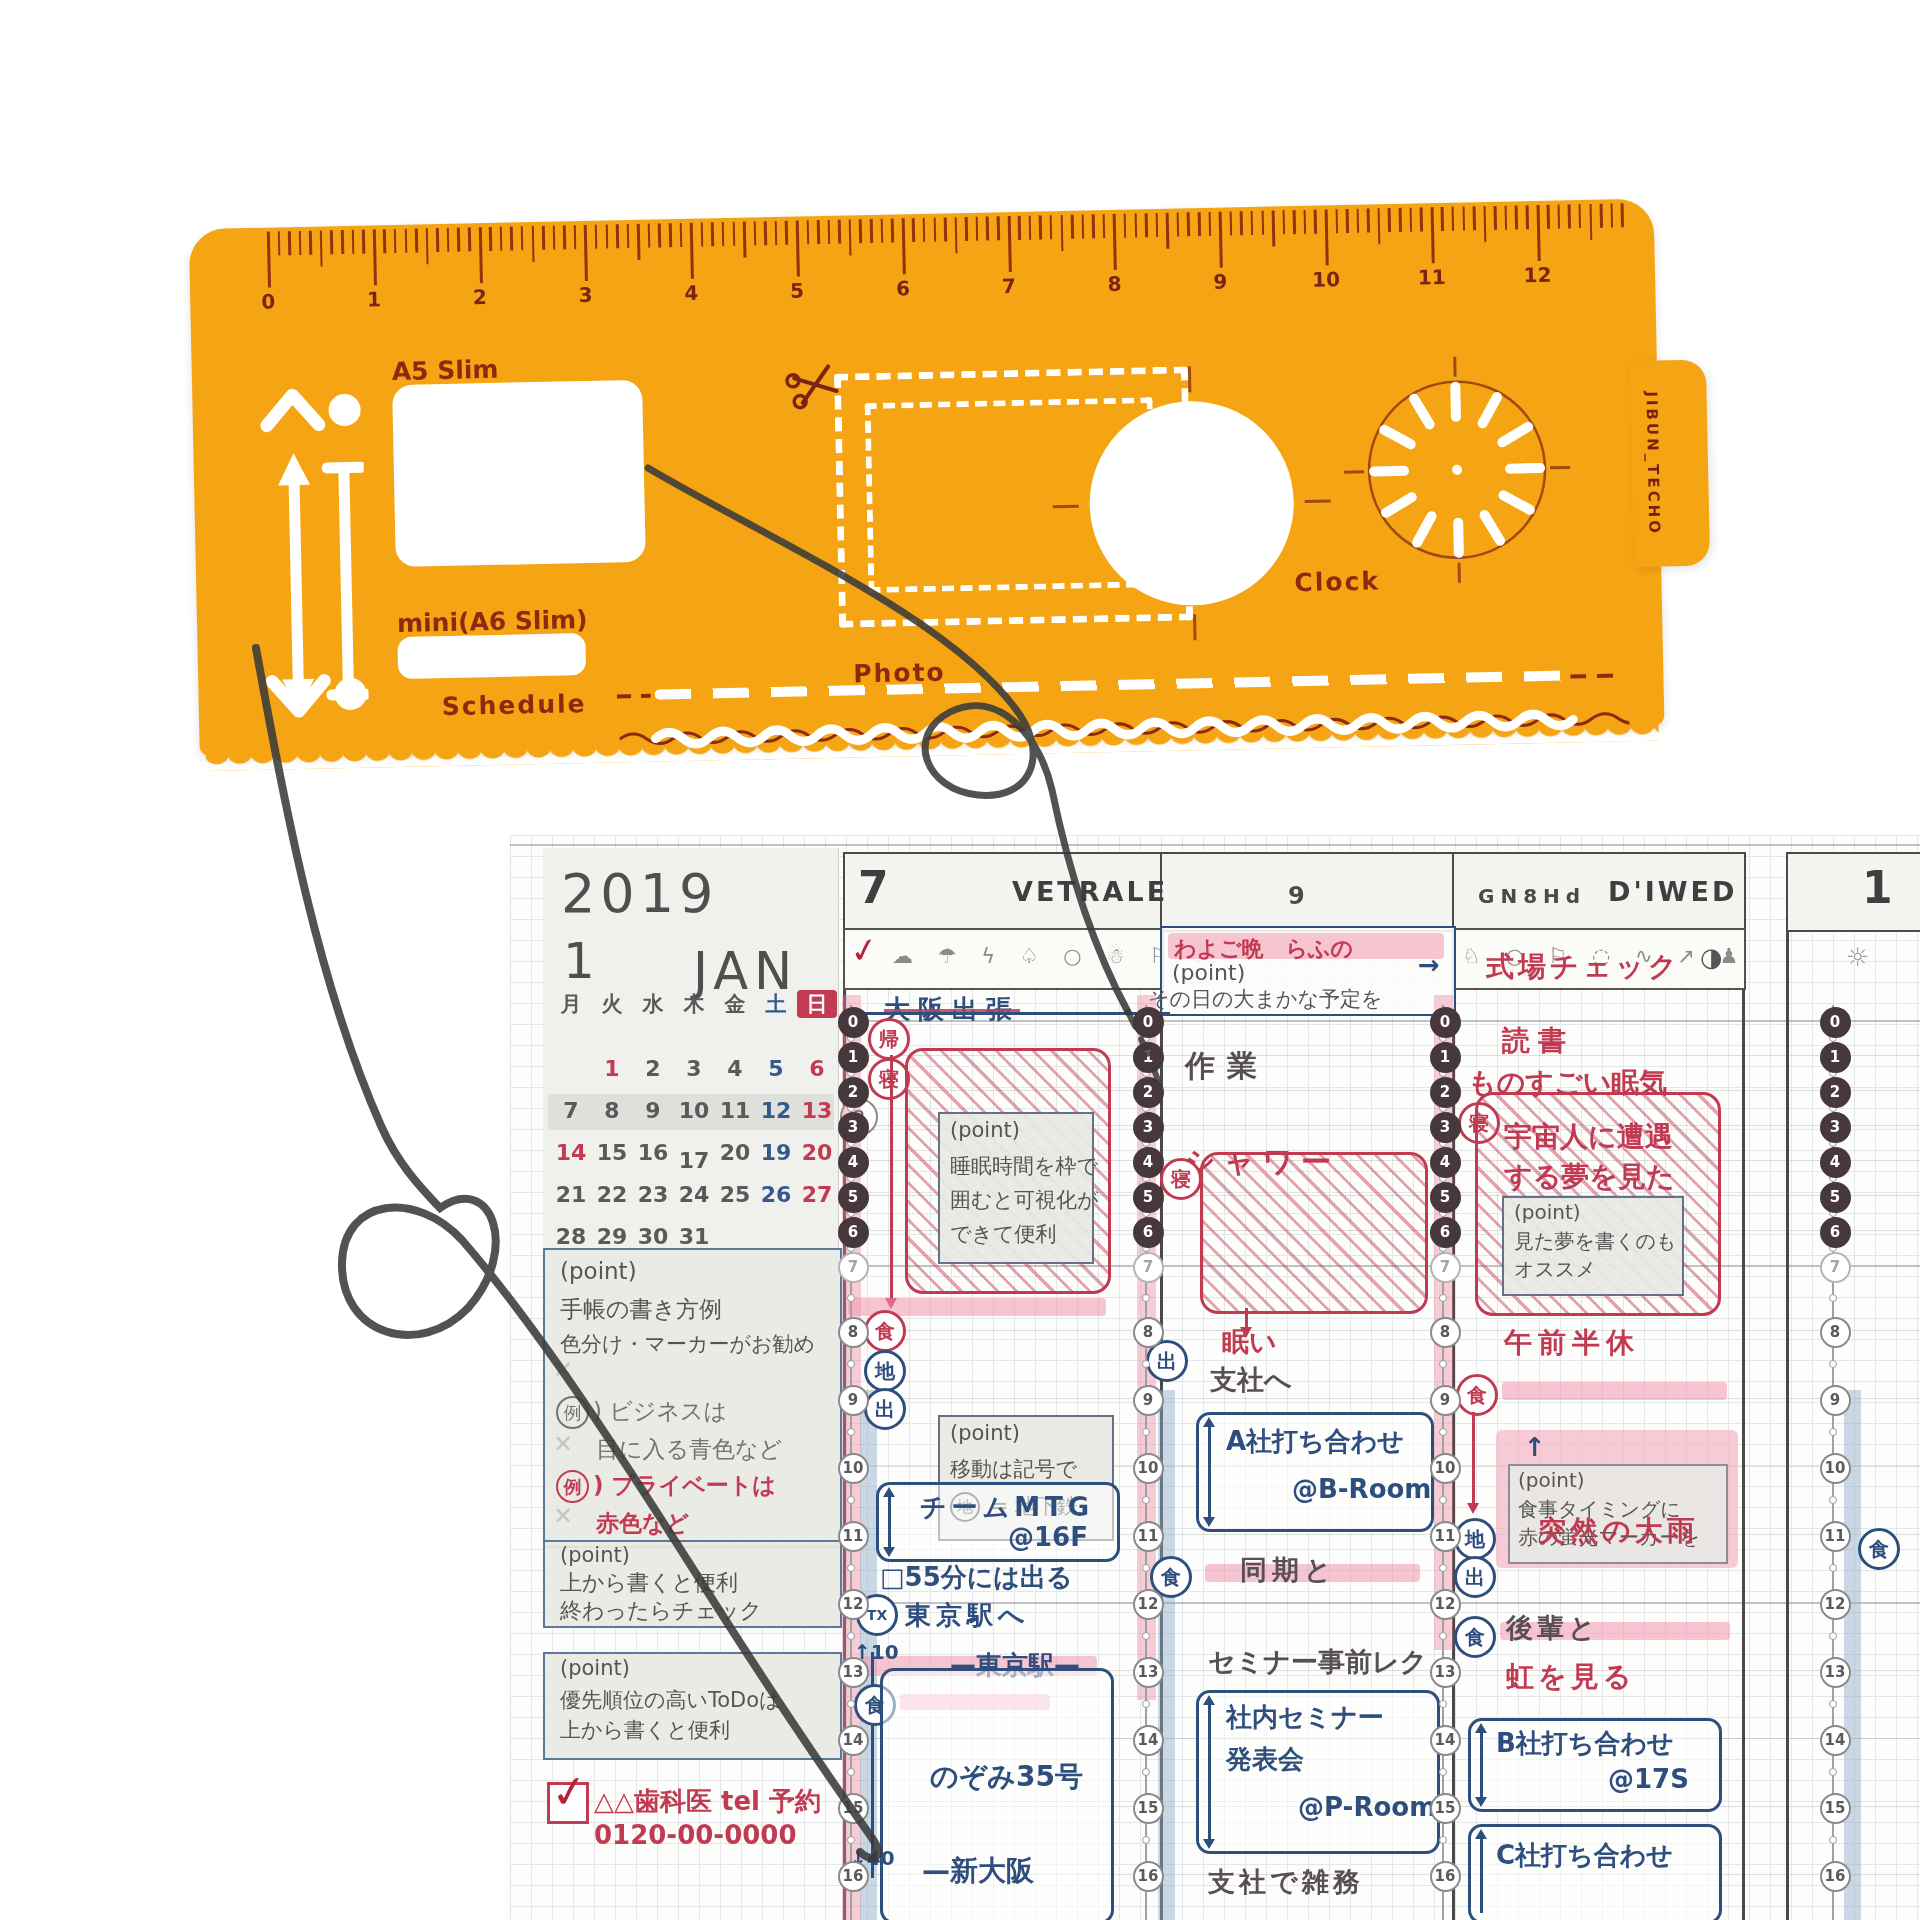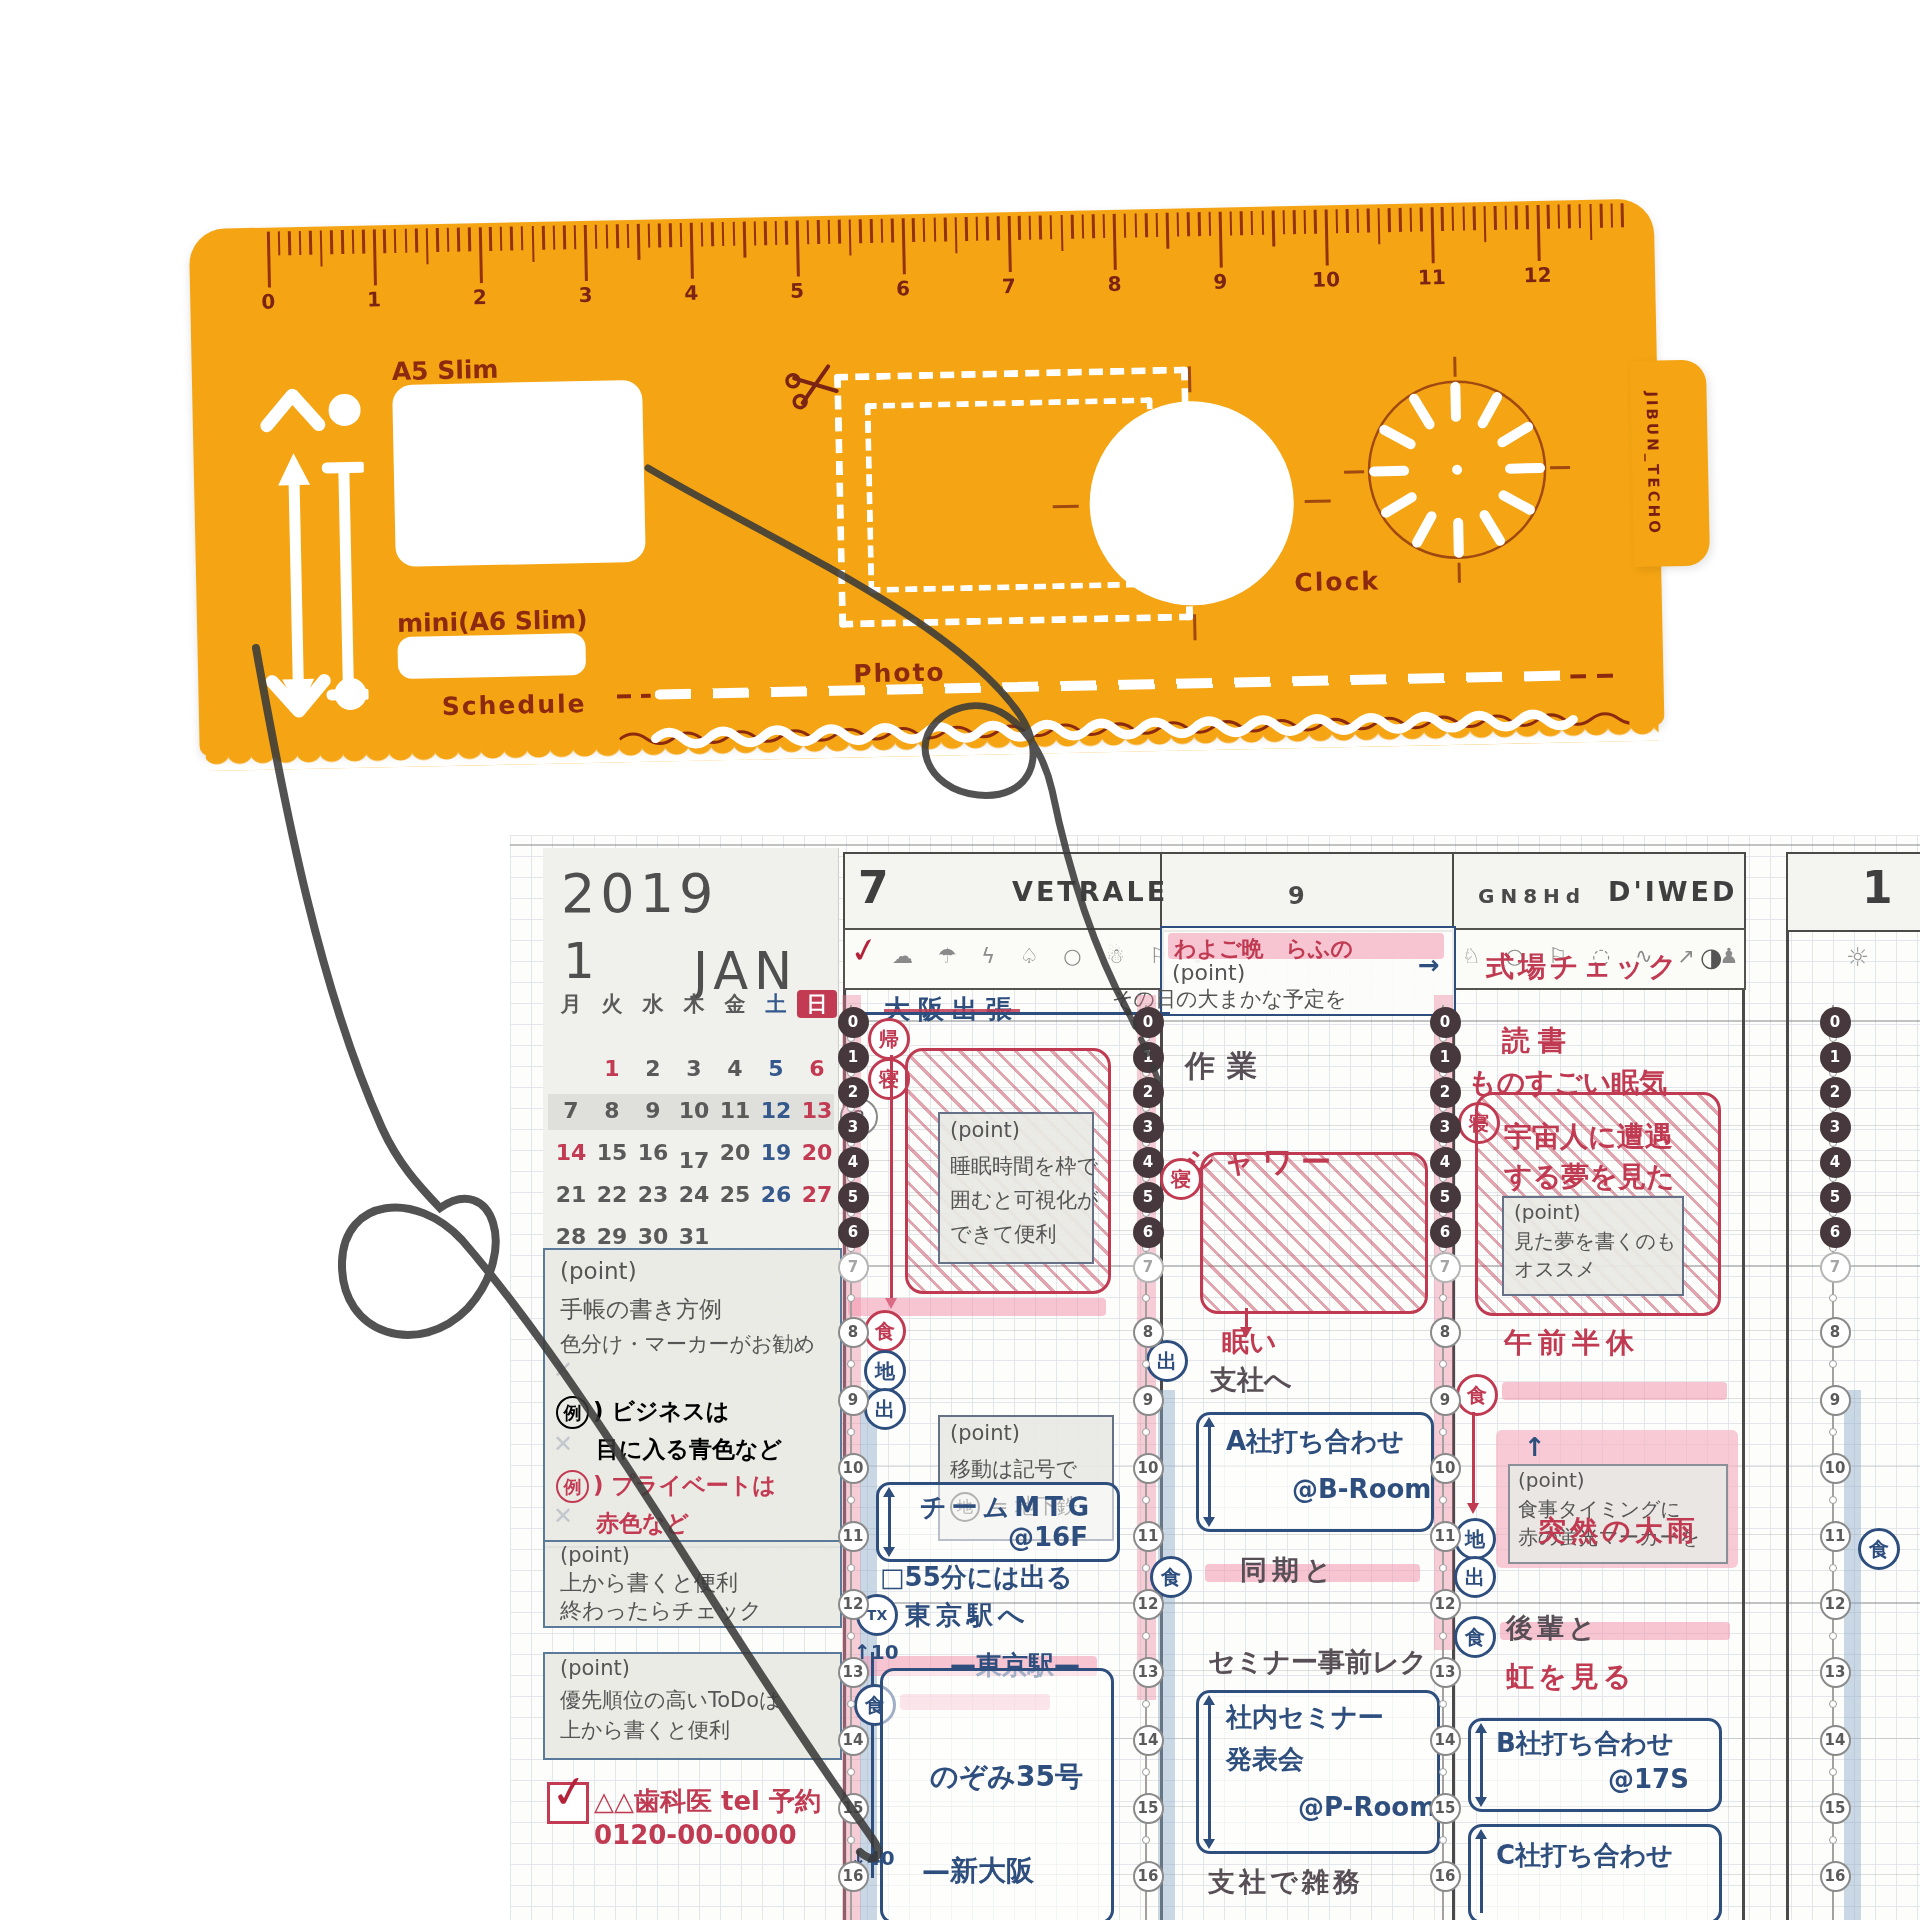--- a/index.html
+++ b/index.html
@@ -39,21 +39,21 @@
   #cal-panel{position:absolute;left:543px;top:848px;width:295px;height:400px;
       background:#f0f0ec;border-right:1px solid #cfcfca;}
   .cal-big{position:absolute;color:#4f4f4f;font-weight:500;}
   .wd{position:absolute;width:40px;text-align:center;font-size:21px;font-weight:bold;color:#5a5a5a;}
   .wd.sat{color:#35598C;} .wd.sun{color:#fff;background:#C23B53;border-radius:4px;}
   .dt{position:absolute;width:40px;text-align:center;font-size:22px;font-weight:bold;color:#5a5a5a;}
   .dt.red{color:#C23B53;} .dt.blue{color:#35598C;}
   .pointbox{position:absolute;border:2.5px solid #5b7a99;background:rgba(233,233,228,.92);}
   .ptext{position:absolute;font-size:23px;color:#555;}
   .xmark{position:absolute;font-size:24px;color:#c3c7cd;}
-  .blue-t{color:#000000;font-weight:bold;} .red-t{color:#C23B53;font-weight:bold;}
+  .blue-t{color:#737373;font-weight:normal;} .red-t{color:#C23B53;font-weight:bold;}
   .exmark{display:inline-flex;width:29px;height:29px;border:2px solid currentColor;border-radius:50%;
       align-items:center;justify-content:center;font-size:18px;margin-right:4px;vertical-align:middle;}
   .headerbox{position:absolute;border:2.5px solid #4a4a48;background:#f4f4f0;}
   .wbox{position:absolute;border:2px solid #55534f;background:#fbfbf8;}
   .dayno{position:absolute;font-size:44px;font-weight:bold;color:#3f3f3f;}
   .dayname{position:absolute;font-size:27px;font-weight:bold;color:#3f3f3f;letter-spacing:3px;}
   .icons{position:absolute;font-size:21px;color:#8a8a8a;letter-spacing:9px;white-space:nowrap;}
   .hatch{position:absolute;border:3px solid #C03A52;border-radius:18px;
       background:repeating-linear-gradient(45deg,rgba(194,58,82,0) 0 10px,rgba(194,58,82,.45) 10px 13px);}
   .graynote{position:absolute;border:2px solid #667086;background:rgba(232,232,228,.93);}
@@ -221,21 +221,21 @@
   <div class="abs" style="left:850px;top:930px;font-size:34px;font-weight:bold;color:#b5233a;transform:rotate(-10deg);">✓</div>
   <div class="icons" style="left:892px;top:944px;">☁ ☂ ϟ ♤ ○ ☃ ⚐ ♪</div>
   <div class="icons" style="left:1462px;top:944px;">♘ ○ ⚐ ◌ ∿ ↗ ♟</div>
   <div class="abs" style="left:1700px;top:942px;font-size:26px;color:#555;">◑</div>
   <div class="abs" style="left:1846px;top:942px;font-size:26px;color:#999;">☼</div>
 
   <div class="abs" style="left:1160px;top:926px;width:292px;height:86px;border:2.5px solid #2E4E7E;background:rgba(252,252,250,.9);"></div>
   <div class="pink-band" style="left:1168px;top:933px;width:276px;height:26px;"></div>
   <div class="red-text" style="left:1174px;top:934px;font-size:22px;">わよご晩　らふの</div>
   <div class="ptext" style="left:1172px;top:960px;font-size:22px;">(point)</div>
-  <div class="ptext" style="left:1112px;top:985px;font-size:21px;">その日の大まかな予定を</div>
+  <div class="ptext" style="left:1148px;top:985px;font-size:21px;">その日の大まかな予定を</div>
 
   <div class="abs" style="left:848px;top:1012px;width:322px;height:2.5px;background:#2E4E7E;"></div>
   <div class="abs" style="left:843px;top:1000px;font-size:26px;font-weight:bold;color:#2E4E7E;">←</div>
   <div class="navy-text strike-red" style="left:884px;top:992px;letter-spacing:8px;">大阪出張</div>
   <div class="navy-text" style="left:1418px;top:950px;">→</div>
   <div class="red-text" style="left:1486px;top:948px;letter-spacing:4px;">式場チェック</div>
 
   <div class="spine-band" style="left:842px;top:995px;width:19px;height:925px;"></div>
   <div class="spine-band" style="left:1137px;top:995px;width:19px;height:705px;"></div>
   <div class="spine-band" style="left:1434px;top:995px;width:19px;height:655px;"></div>

